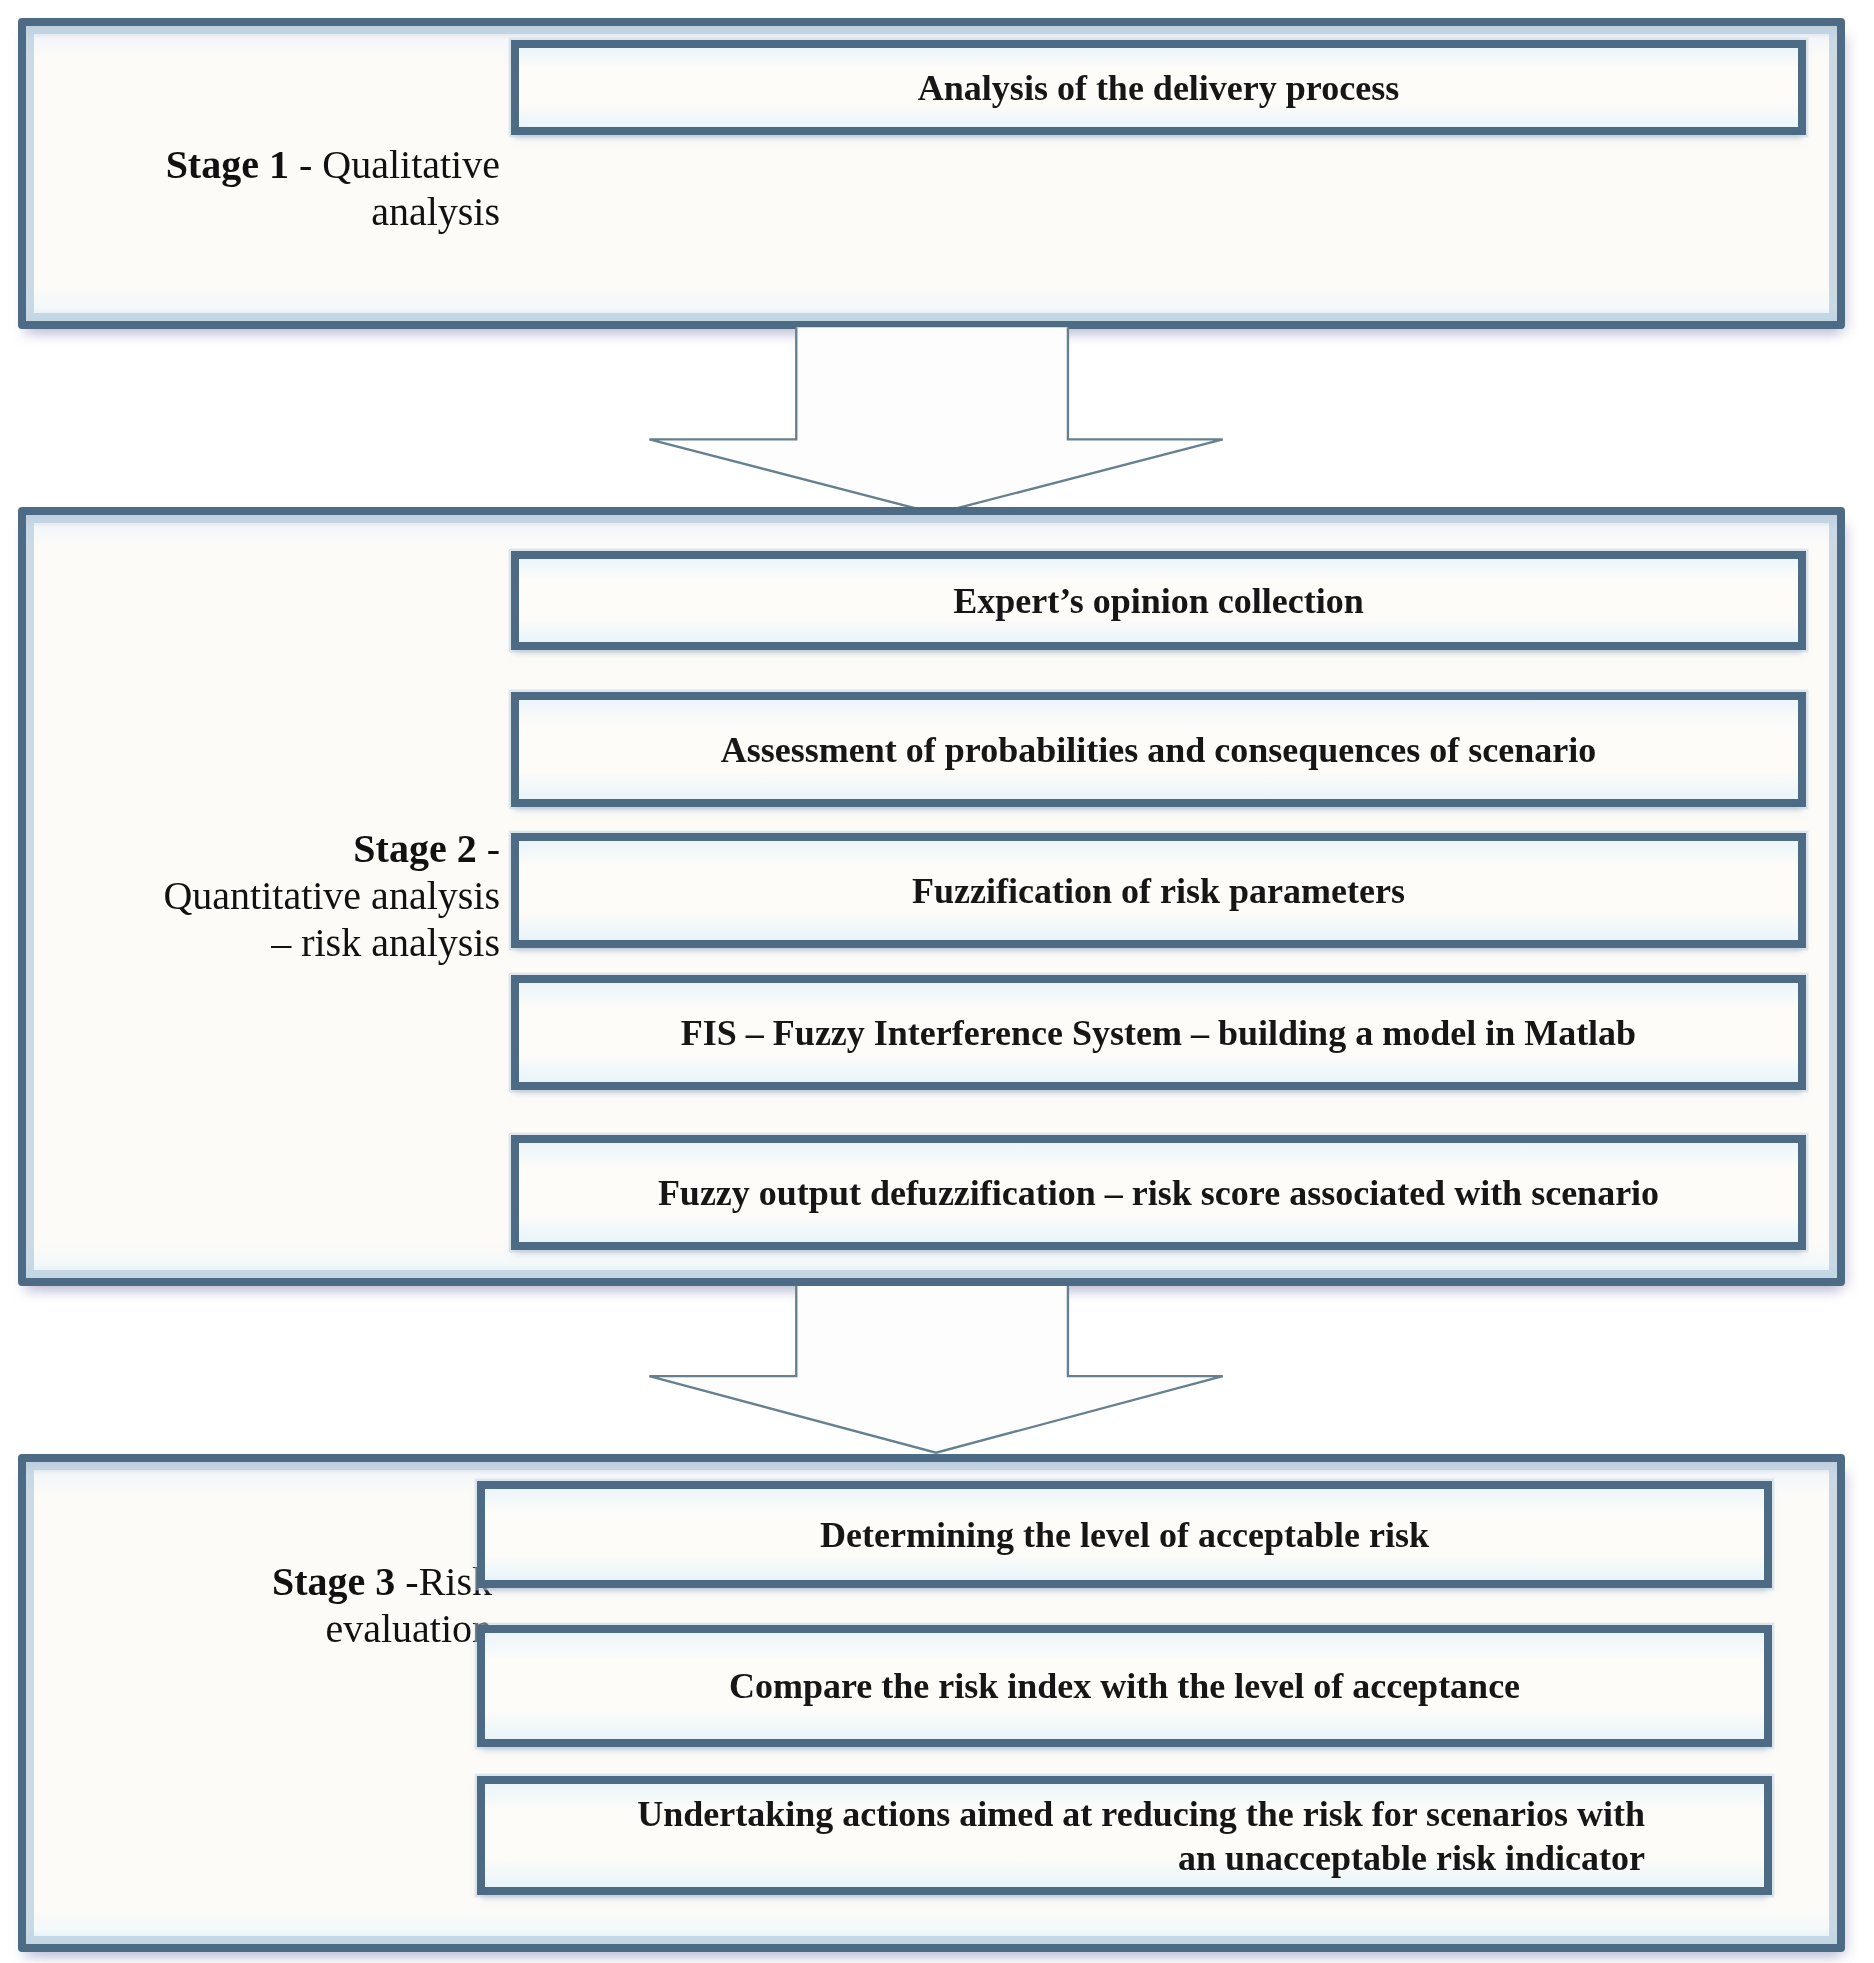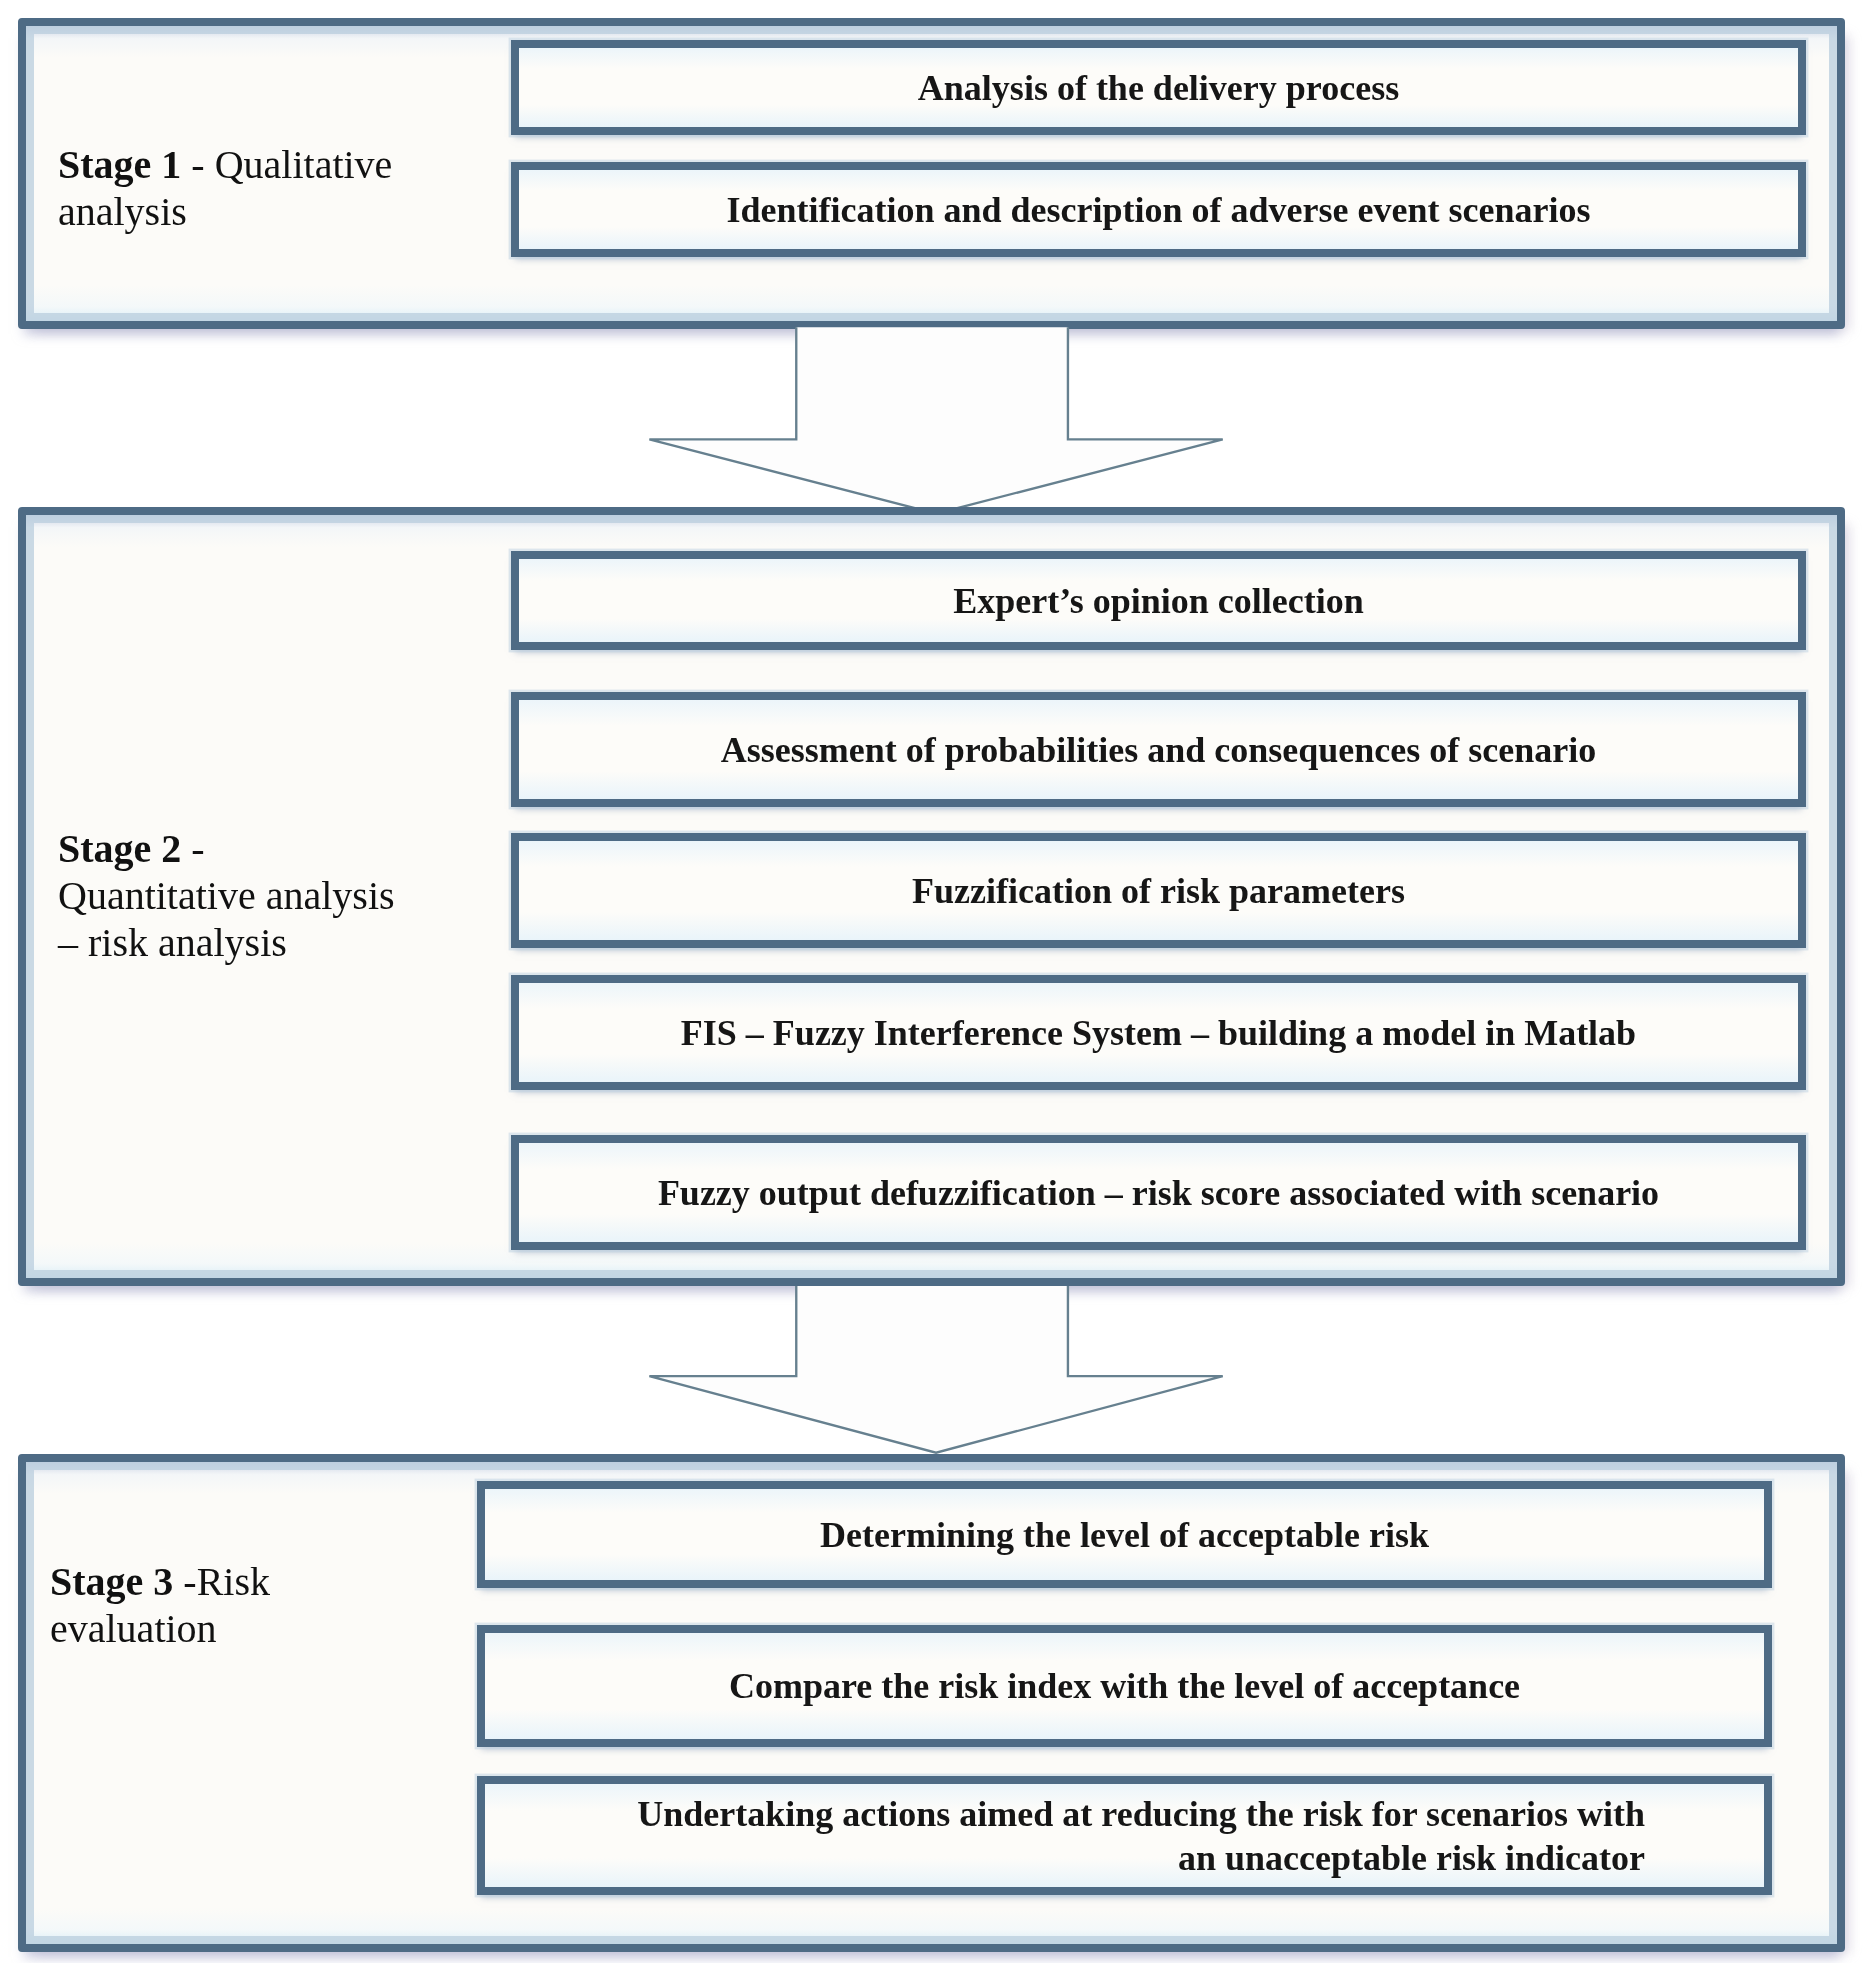--- a/index.html
+++ b/index.html
@@ -20,21 +20,21 @@
       inset 0 0 0 8px rgba(185,205,222,.75),
       0 12.6px 11px -6.3px rgba(165,168,202,.6),
       11px 9.5px 11px -7.1px rgba(178,168,196,.4);
   }
   .stage1{top:18px;height:311px;}
   .stage2{top:507px;height:779px;}
   .stage3{top:1454px;height:498px;}
 
   
   .stage-label{
-    position:absolute;left:32px;width:442px;text-align:left;
+    position:absolute;left:32px;width:442px;text-align:right;
     font-size:40px;line-height:47px;font-weight:400;color:#111;
   }
   .stage-label .lb{font-weight:700;}
   .stage1 .stage-label{top:115px;}
   .stage2 .stage-label{top:310px;}
   .stage3 .stage-label{top:96px;left:24px;}
 
   
   .pbox{
     position:absolute;box-sizing:border-box;
@@ -66,21 +66,20 @@
 </style>
 </head>
 <body>
 
 <div class="stage stage1">
   <div class="stage-label">
     <div><span class="lb">Stage 1</span><span> - Qualitative</span></div>
     <div>analysis</div>
   </div>
   <div class="pbox s12">Analysis of the delivery process</div>
-  <div class="pbox s12">Identification and description of adverse event scenarios</div>
 </div>
 
 <svg class="arrow-svg arrow1" width="616" height="190" viewBox="0 0 780 240">
   <path d="M208 0 V142 H22 L385 236 L748 142 H552 V0" fill="#fdfdfd" stroke="#66808f" stroke-width="3" stroke-linejoin="miter"></path>
 </svg>
 
 <div class="stage stage2">
   <div class="stage-label">
     <div><span class="lb">Stage 2</span><span>  -</span></div>
     <div>Quantitative analysis</div>

